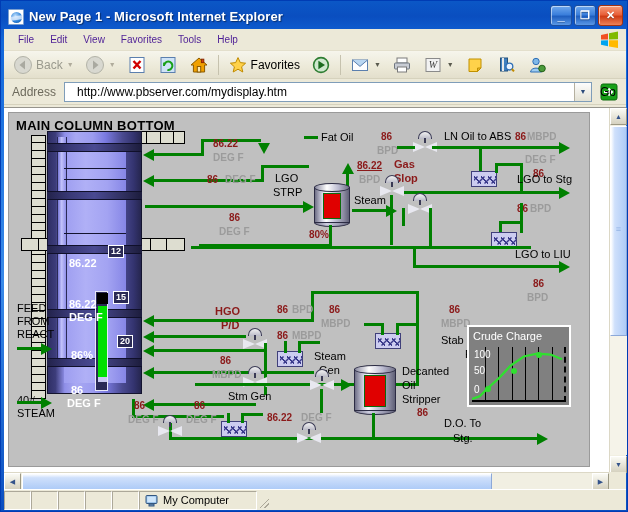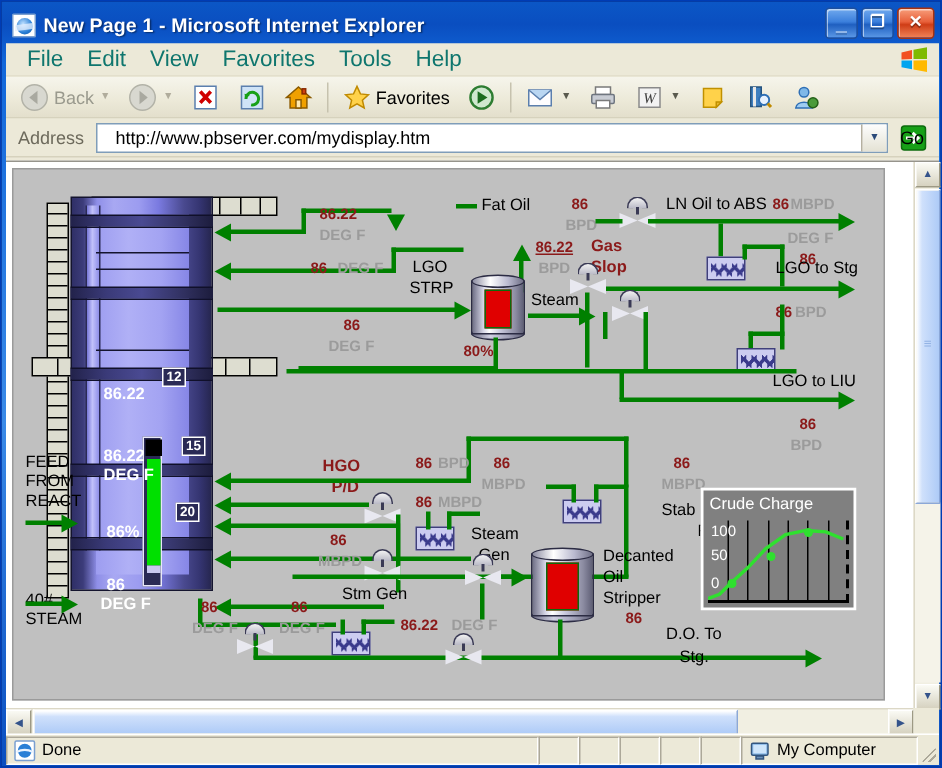--- a/index.html
+++ b/index.html
@@ -62,21 +62,21 @@
     position:absolute; left:3px; top:28px; width:622px; height:481px;
     background:#ece9d8; border:0;
   }
 
   
   #menubar {
     height:22px; background:#ece9d8; display:flex; align-items:center;
     padding-left:6px; position:relative; border-bottom:1px solid #e3dfcc;
   }
   .menu-item {
-    font-size:15px; color:#0f766e; padding:2px 8px; cursor:default; white-space:nowrap;
+    font-size:10px; color:#4c1d95; padding:2px 8px; cursor:default; white-space:nowrap;
   }
   #ie-logo {
     position:absolute; right:6px; top:2px; width:22px; height:18px;
   }
 
   
   #toolbar {
     height:28px; background:linear-gradient(180deg,#f6f5ec 0%, #ece9d8 60%, #e3dfcc 100%);
     display:flex; align-items:center; padding:0 4px; gap:1px;
     border-bottom:1px solid #d6d2bd;
@@ -489,20 +489,21 @@
           </svg>
         </span>
         <span class="lbl">Go</span>
       </div>
     </div>
 
     <div id="page">
       <div id="canvas">
         <div id="diagram">
 
+          <div class="lbl title-lbl" style="left:7px; top:6px;">MAIN COLUMN BOTTOM</div>
 
           <div id="column" style="left:0; top:0; width:200px; height:300px;">
 
             <div class="ladder" style="top:22px; height:264px;">
               <div class="rung" style="top:6px"></div>
                 <div class="rung" style="top:14px"></div>
               <div class="rung" style="top:22px"></div>
                 <div class="rung" style="top:30px"></div>
               <div class="rung" style="top:38px"></div>
                 <div class="rung" style="top:46px"></div>
@@ -564,21 +565,21 @@
             <div class="band" style="top:30px"></div>
             <div class="band" style="top:78px"></div>
             <div class="band" style="top:132px"></div>
             <div class="band" style="top:196px"></div>
             <div class="band" style="top:245px"></div>
             <div class="thin-line" style="top:55px"></div>
             <div class="thin-line" style="top:66px"></div>
             <div class="thin-line" style="top:120px"></div>
 
             <div class="tray-tag" style="left:99px; top:132px;">12</div>
-            <div class="tray-tag" style="left:112px; top:178px;">15</div>
+            <div class="tray-tag" style="left:104px; top:178px;">15</div>
             <div class="tray-tag" style="left:108px; top:222px;">20</div>
 
             <div class="lvl-frame" style="left:86px; top:178px; height:100px;">
               <div class="lvl-top"></div>
               <div class="lvl-bar" style="top:14px; height:71px;"></div>
               <div class="lvl-wht" style="top:85px;"></div>
             </div>
 
             <div class="lbl lbl-wht" style="left:60px; top:145px; font-size:11px;">86.22</div>
             <div class="lbl lbl-wht" style="left:60px; top:186px; font-size:11px;">86.22</div>
@@ -872,30 +873,20 @@
           </div>
         <div id="hthumb"></div>
         <div class="sb-btn" style="position:absolute;right:0;top:0">
             <span>▶</span>
           </div>
       </div>
       <div id="corner"></div>
     </div>
 
     <div id="statusbar">
-      <div class="st-pane" id="st-main">
-        <span class="icon" style="width:15px;height:15px;flex:0 0 15px">
-          <svg width="15" height="15" viewBox="0 0 15 15">
-            <rect x="1" y="1" width="13" height="13" rx="1" fill="#fff" stroke="#7a9fd0"></rect>
-            <circle cx="7.5" cy="7.5" r="4.6" fill="#2a7fd6"></circle>
-            <path d="M2 8.4 Q7.5 5.4 13 8.4" stroke="#e8f2ff" stroke-width="1.4" fill="none"></path>
-          </svg>
-        </span>
-        <span>Done</span>
-      </div>
       <div class="st-pane st-small"></div>
       <div class="st-pane st-small"></div>
       <div class="st-pane st-small"></div>
       <div class="st-pane st-small"></div>
       <div class="st-pane st-small"></div>
       <div class="st-pane" id="st-zone">
         <span class="icon" style="width:15px;height:15px;flex:0 0 15px">
           <svg width="15" height="15" viewBox="0 0 15 15">
             <rect x="2" y="2.5" width="11" height="8" rx="1" fill="#8fbce8" stroke="#33567f"></rect>
             <rect x="3.2" y="3.6" width="8.6" height="5.6" fill="#cfe6fb"></rect>

